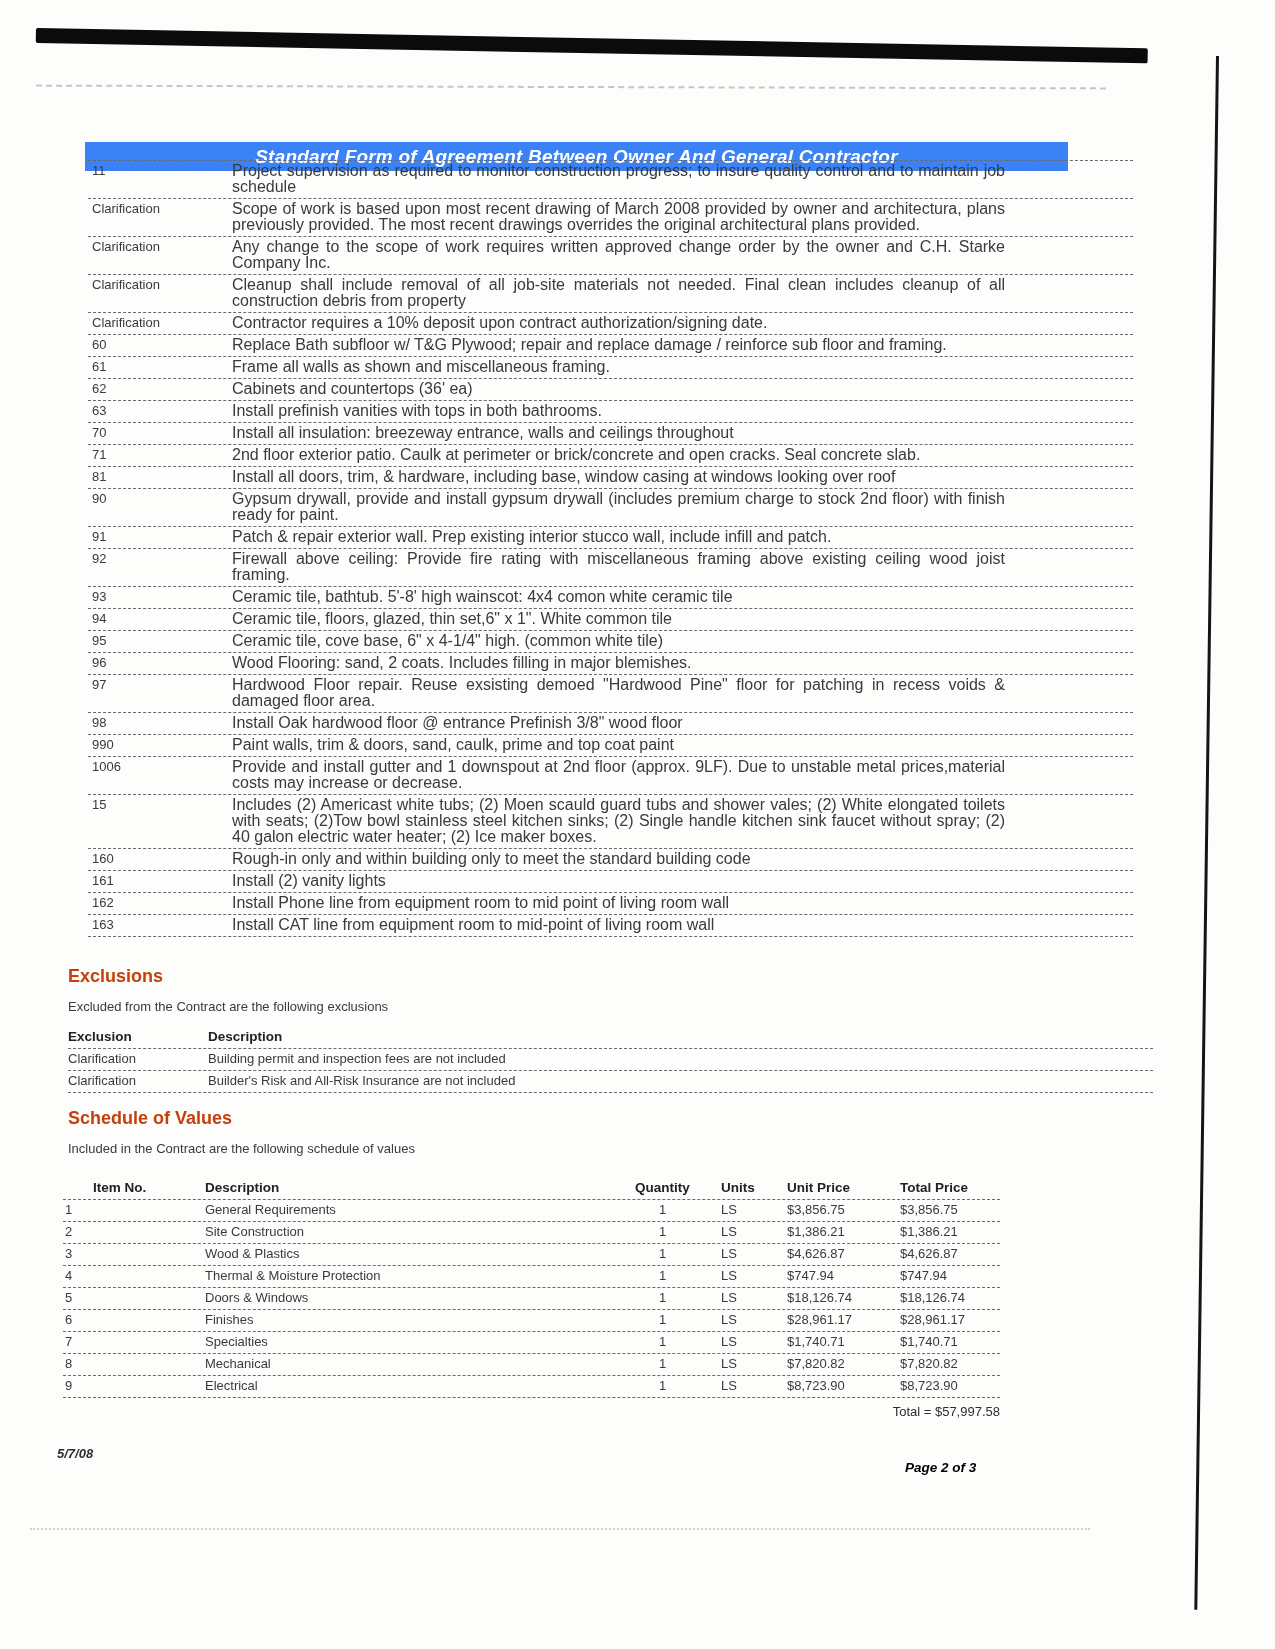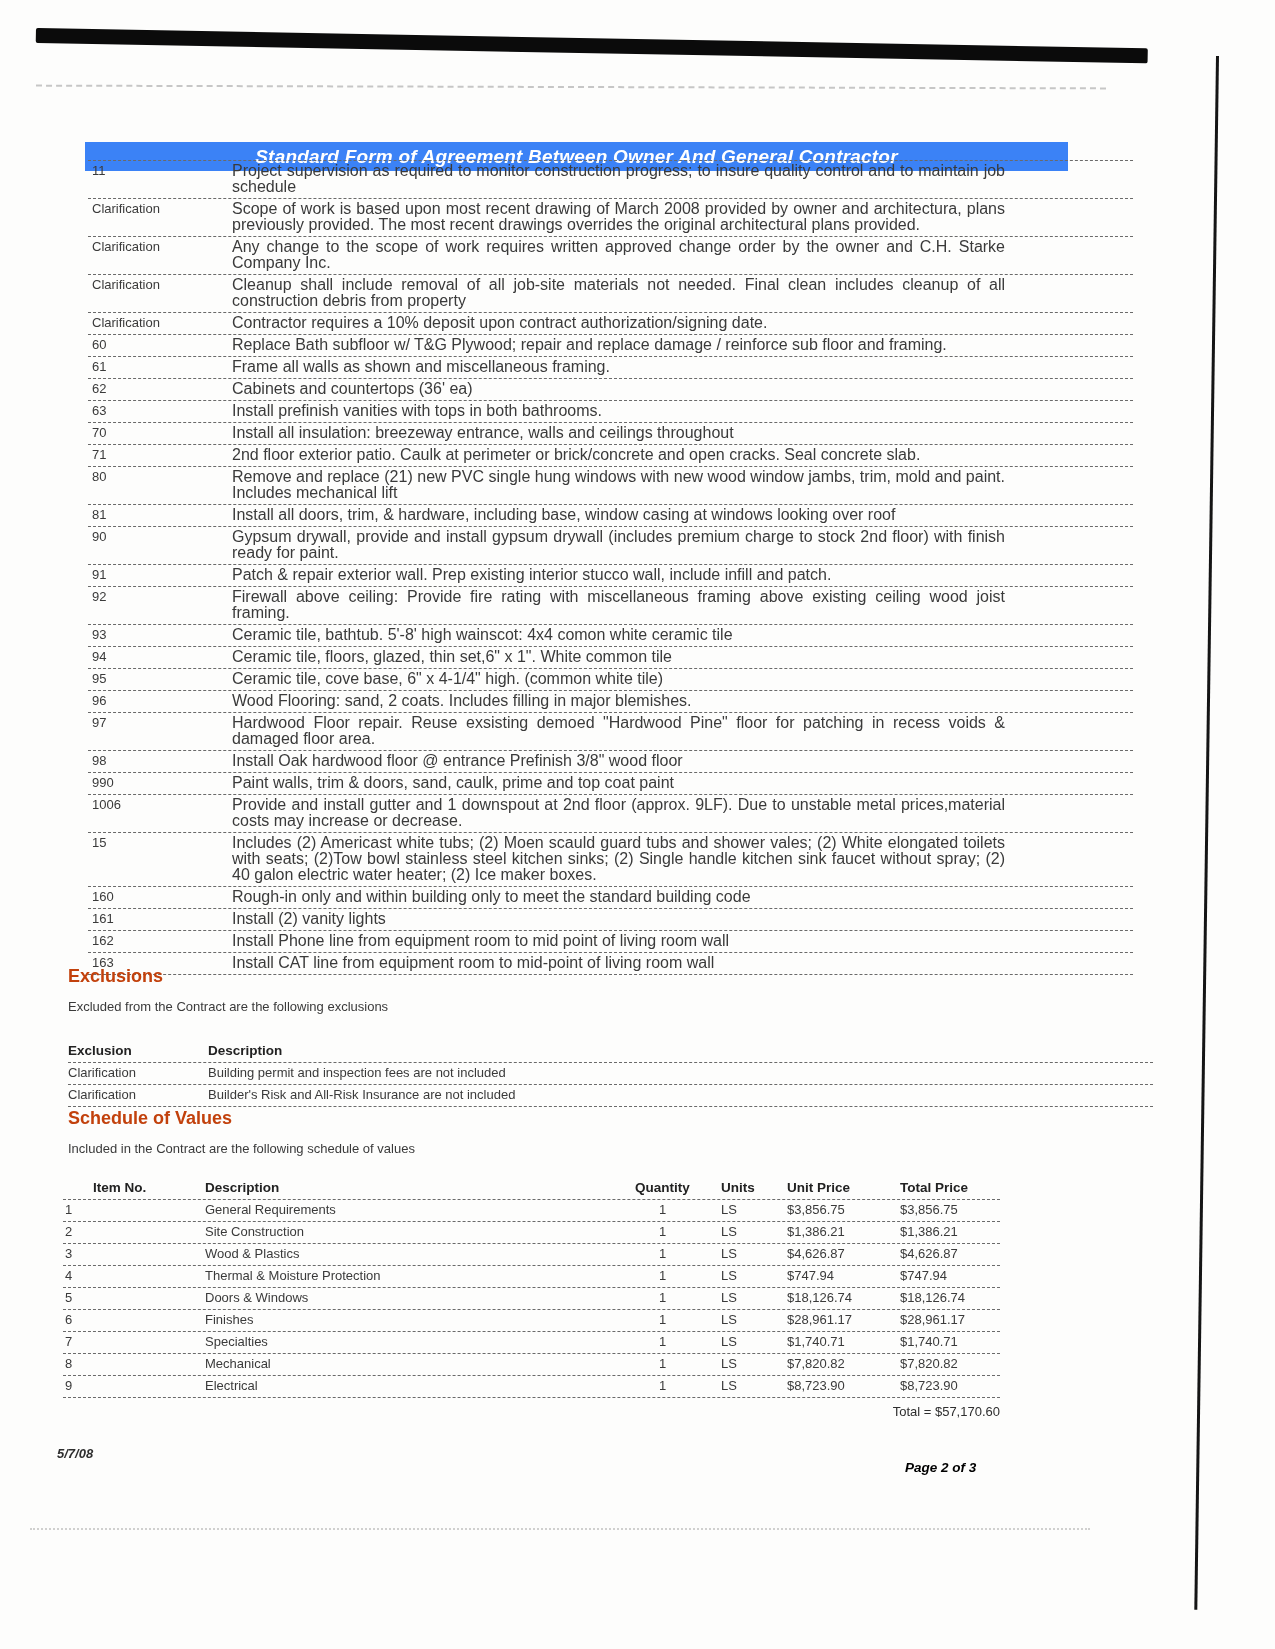--- a/index.html
+++ b/index.html
@@ -22,21 +22,21 @@
   
   .items-section{position:absolute;left:88px;top:160px;width:1045px;border-top:1px dashed #6a6a6a;}
   .item-row{display:flex;border-bottom:1px dashed #6a6a6a;padding:2px 0 3px 0;}
   .item-no{width:140px;flex:0 0 140px;font-size:13px;line-height:16px;padding-left:4px;}
   .item-desc{flex:1;font-size:16px;line-height:16px;padding-right:128px;text-align:justify;}
   
   .exclusions-section{position:absolute;left:68px;top:966px;width:1085px;}
   .section-heading{font-size:18px;font-weight:bold;color:#c2410c;}
   .section-intro{font-size:13px;margin-top:12px;}
   .ex-header{display:flex;margin-top:15px;border-bottom:1px dashed #6a6a6a;padding-bottom:3px;}
-  .ex-header .ex-col1, .ex-header .ex-col2{font-weight:bold;color:#222;font-size:13.5px;margin-top:14px;}
+  .ex-header .ex-col1, .ex-header .ex-col2{font-weight:bold;color:#222;font-size:13.5px;}
   .ex-col1{width:140px;flex:0 0 140px;font-size:13px;line-height:16px;}
   .ex-col2{flex:1;font-size:13px;line-height:16px;}
   .ex-row{display:flex;border-bottom:1px dashed #6a6a6a;padding:2px 0 3px 0;}
   
   .schedule-section{position:absolute;left:63px;top:1108px;width:1090px;}
   .schedule-section .section-heading,.schedule-section .section-intro{padding-left:5px;}
   .sched-table{margin-top:22px;width:937px;}
   .sched-row{display:grid;grid-template-columns:142px 405px 105px 60px 90px 135px;
     border-bottom:1px dashed #6a6a6a;padding:2px 0 3px 0;font-size:13px;line-height:16px;}
   .sched-head{border-bottom:1px dashed #6a6a6a;font-weight:bold;color:#222;font-size:13.5px;}
@@ -114,24 +114,20 @@
   <div class="item-row">
     <div class="item-no">70</div>
     <div class="item-desc">Install all insulation: breezeway entrance, walls and ceilings throughout</div>
   </div>
 
   <div class="item-row">
     <div class="item-no">71</div>
     <div class="item-desc">2nd floor exterior patio. Caulk at perimeter or brick/concrete and open cracks. Seal concrete slab.</div>
   </div>
 
-  <div class="item-row">
-    <div class="item-no">80</div>
-    <div class="item-desc">Remove and replace (21) new PVC single hung windows with new wood window jambs, trim, mold and paint. Includes mechanical lift</div>
-  </div>
 
   <div class="item-row">
     <div class="item-no">81</div>
     <div class="item-desc">Install all doors, trim, &amp; hardware, including base, window casing at windows looking over roof</div>
   </div>
 
   <div class="item-row">
     <div class="item-no">90</div>
     <div class="item-desc">Gypsum drywall, provide and install gypsum drywall (includes premium charge to stock 2nd floor) with finish ready for paint.</div>
   </div>
@@ -320,19 +316,19 @@
   <div class="sched-row">
     <div class="s-no">9</div>
     <div class="s-desc">Electrical</div>
     <div class="s-qty">1</div>
     <div class="s-units">LS</div>
     <div class="s-unit-price">$8,723.90</div>
     <div class="s-total">$8,723.90</div>
   </div>
 </div>
     </div>
-    <div class="sched-total">Total = $57,170.60</div>
+    <div class="sched-total">Total = $57,997.58</div>
   </div>
 
   <div class="footer-date">5/7/08</div>
   <div class="footer-page">Page 2 of 3</div>
 
 </div>
 
 </body></html>

